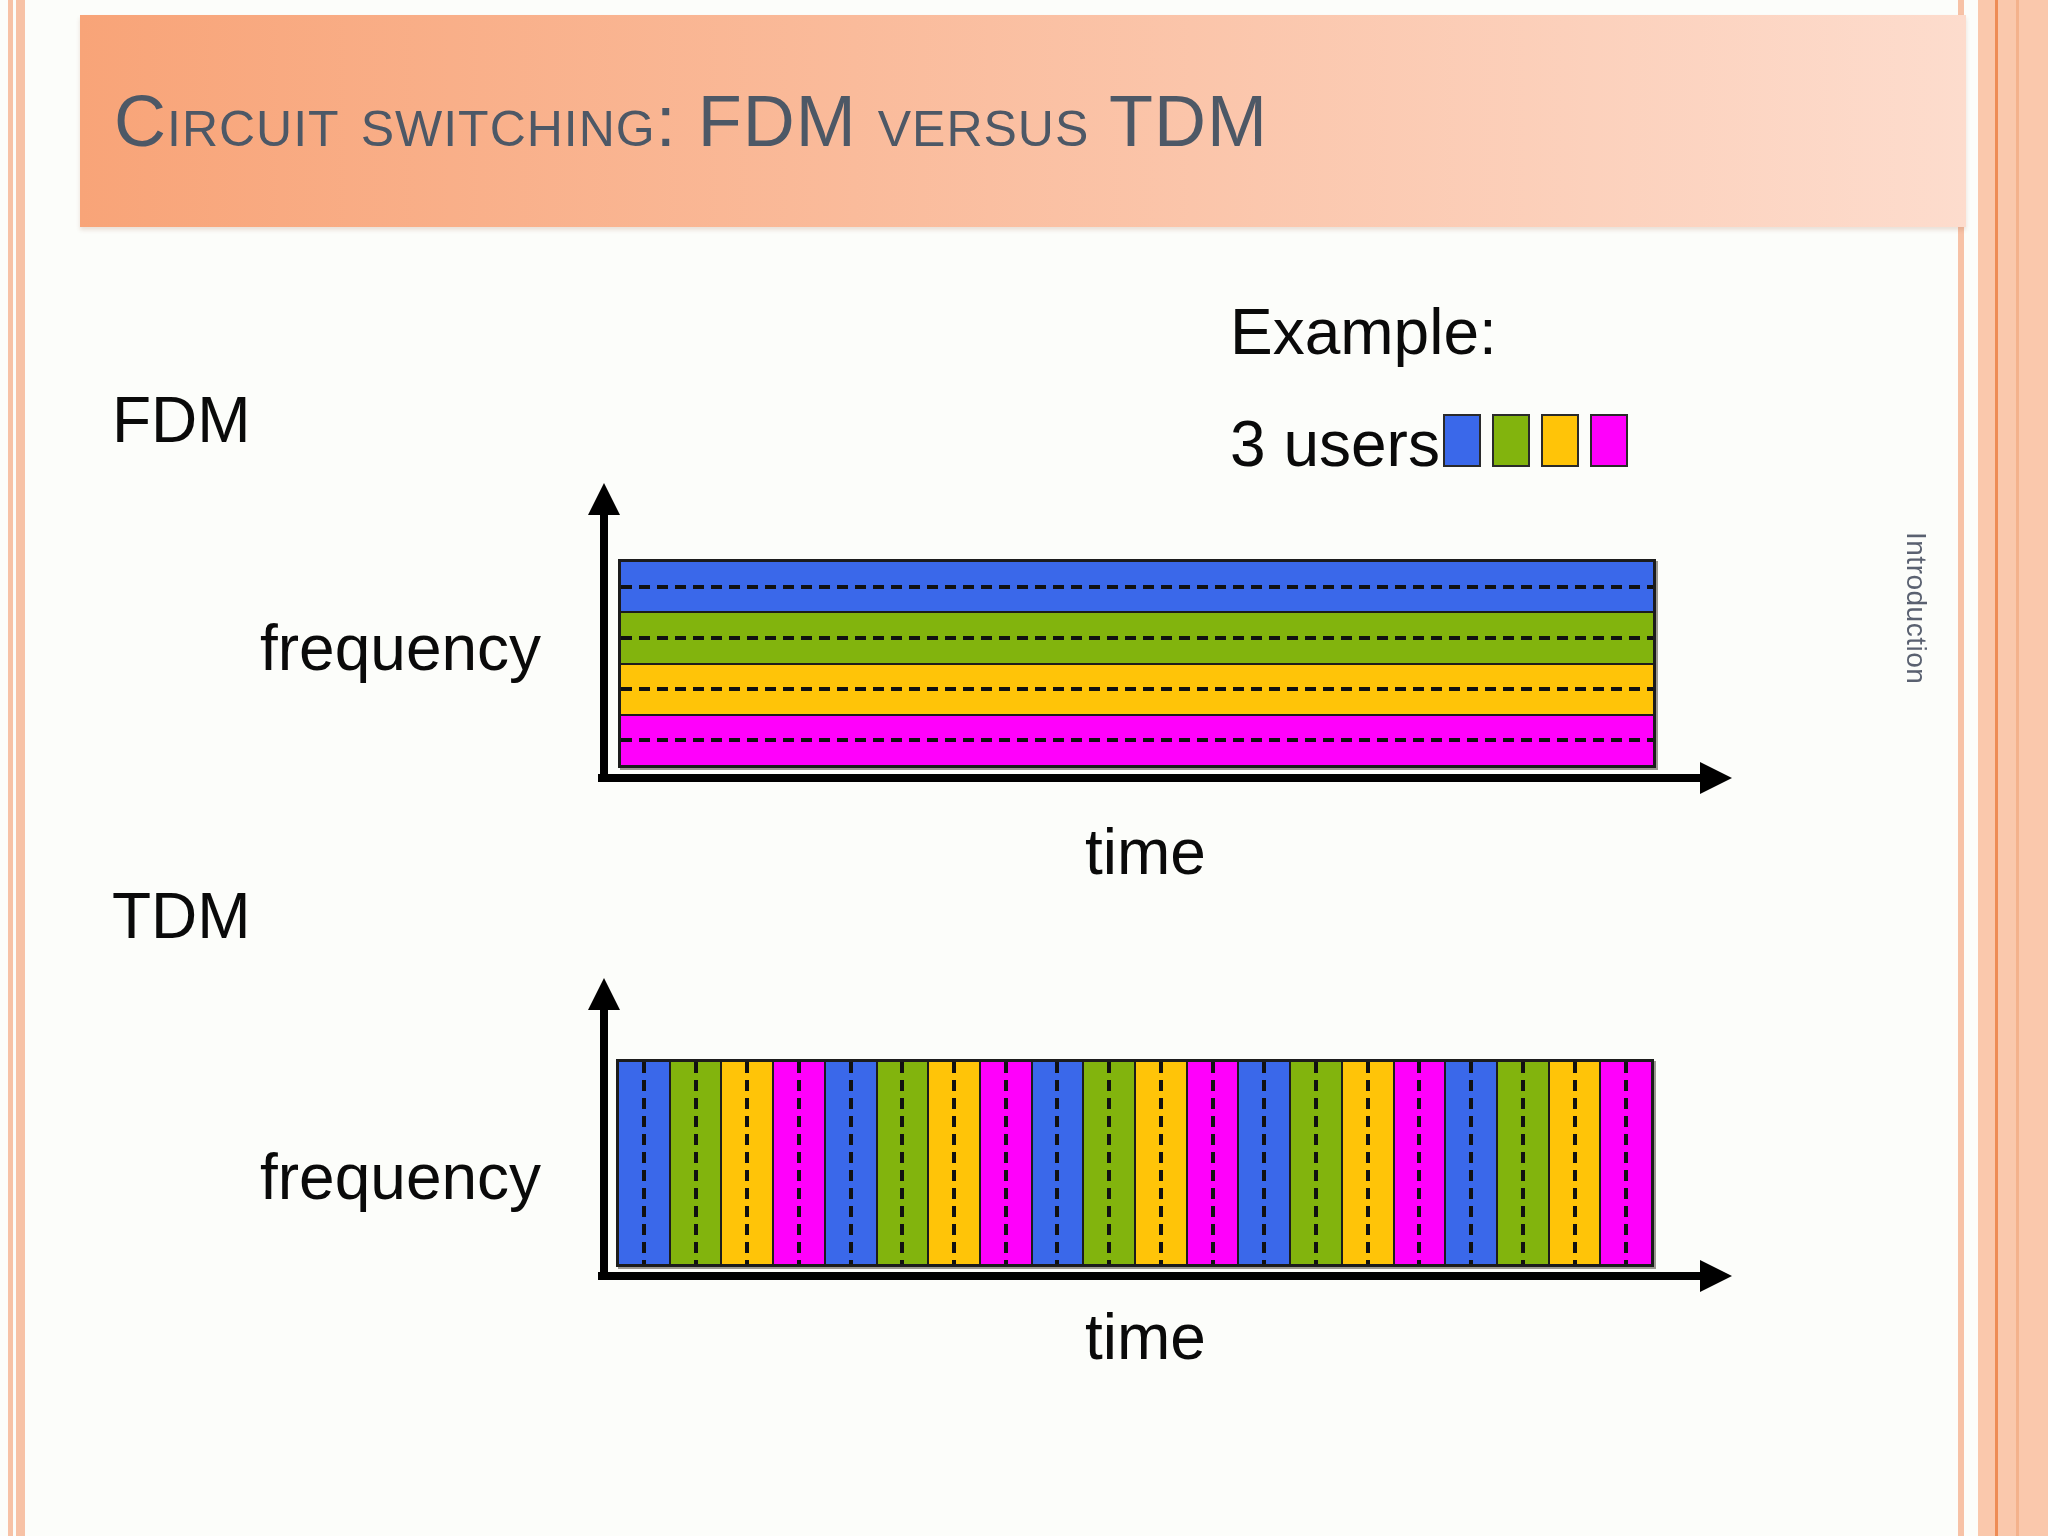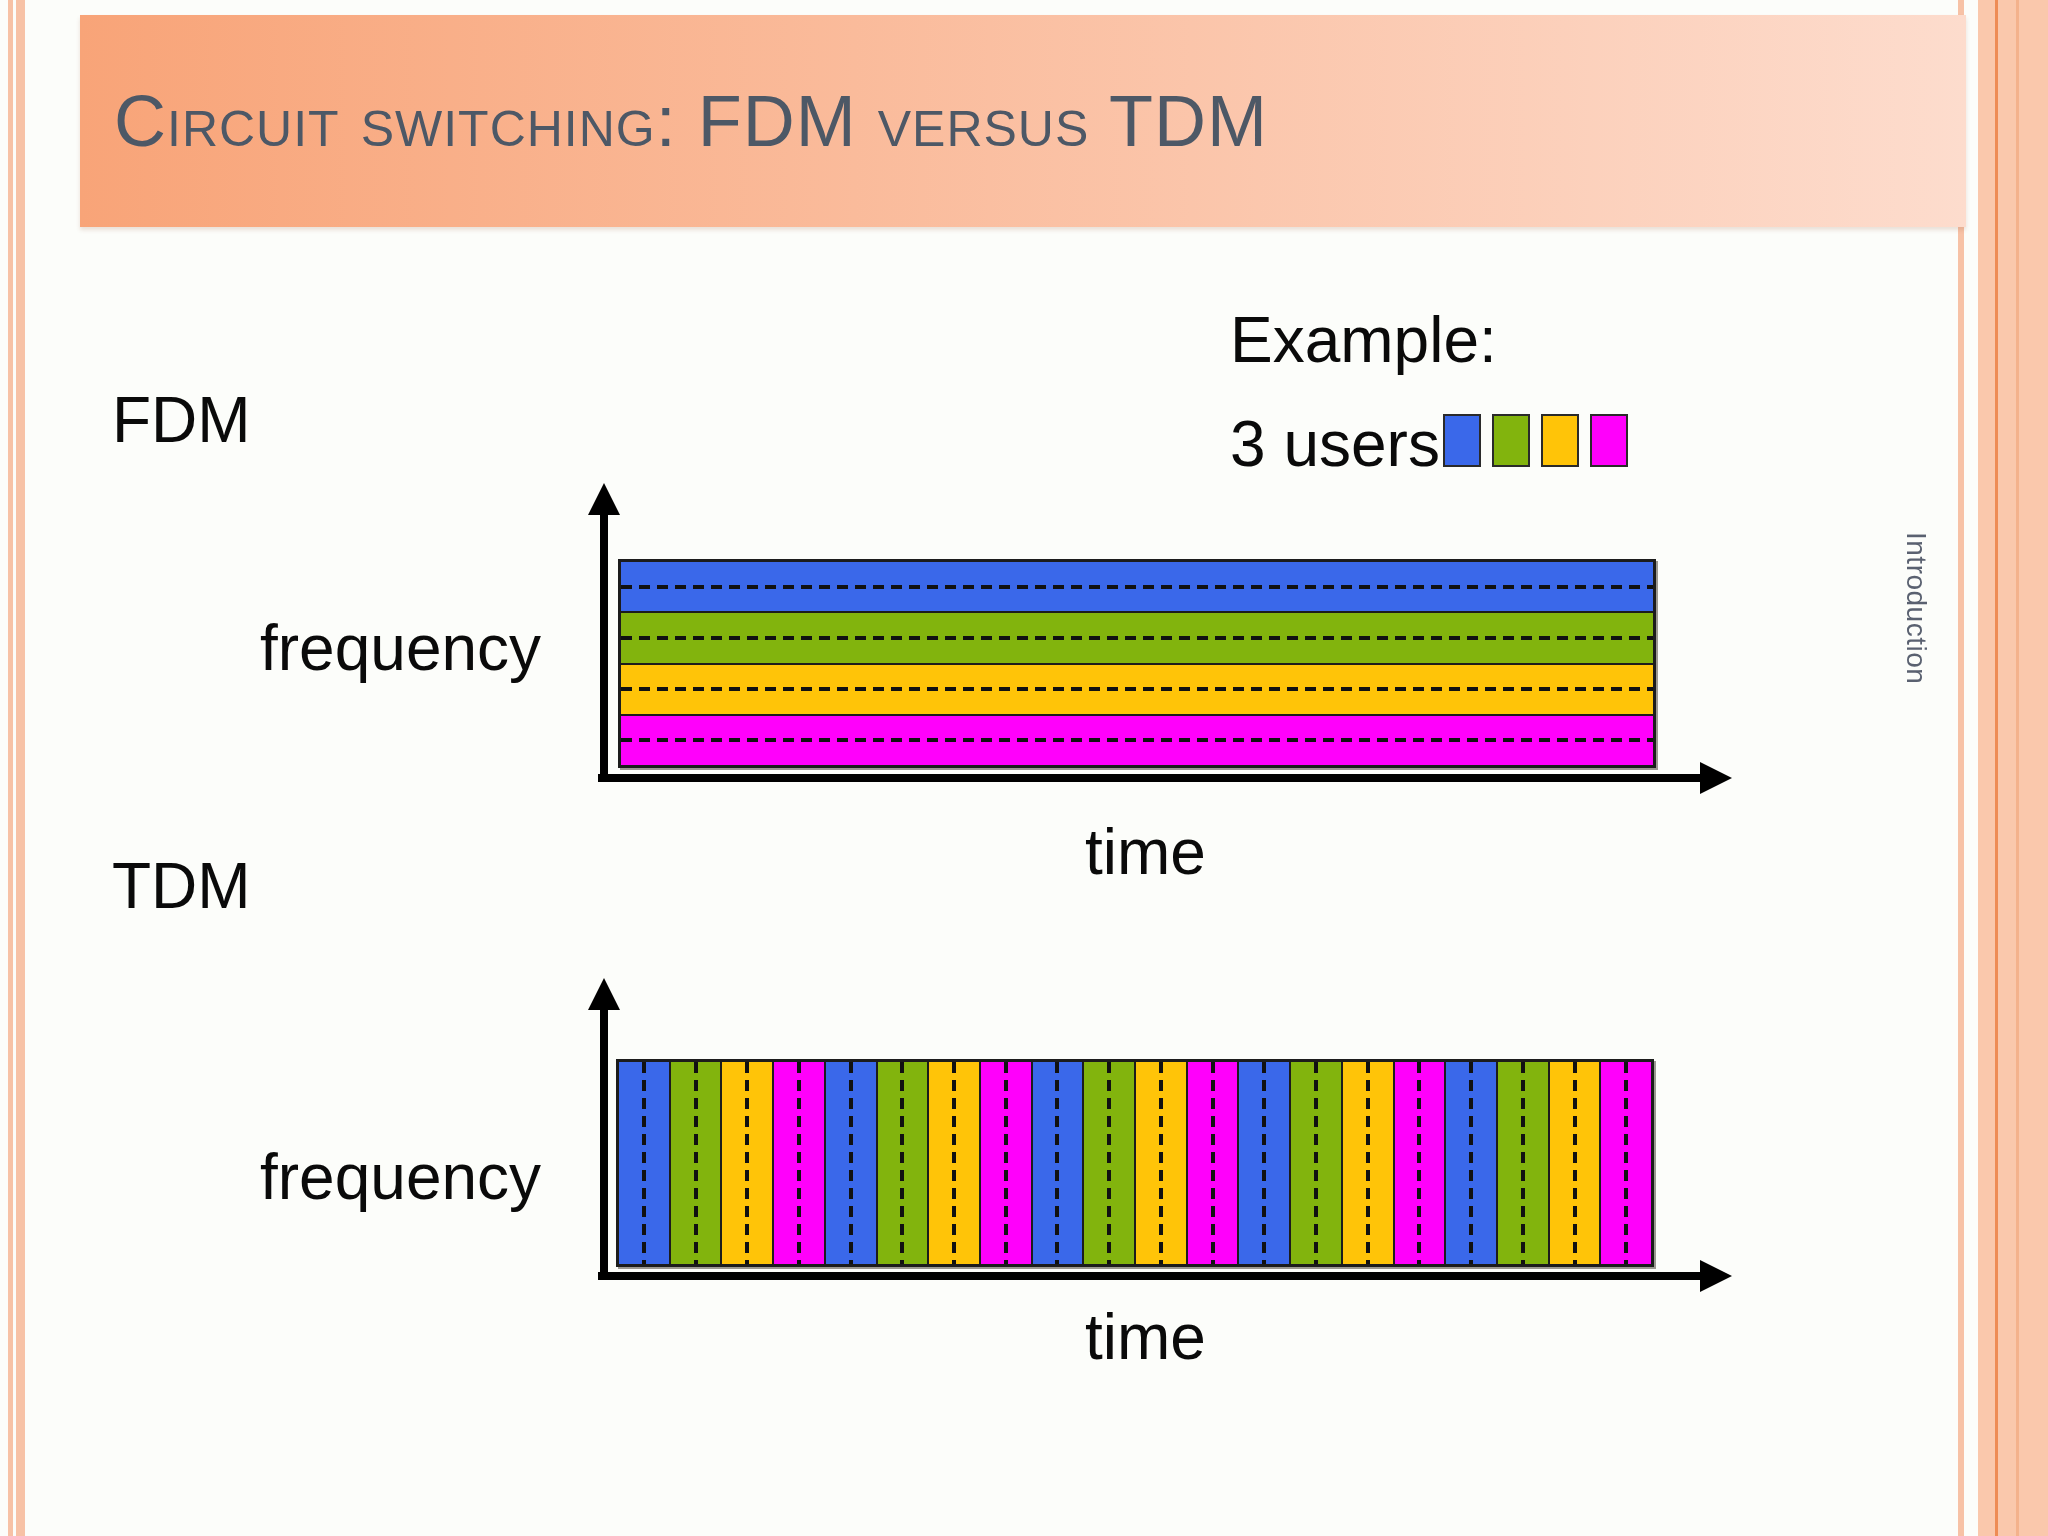--- a/index.html
+++ b/index.html
@@ -103,21 +103,21 @@
   <div class="vstripe" id="rb-line2"></div>
 
   <div id="title-bar">
     <div id="title-text" style="color: rgb(77, 88, 102);">Circuit switching: FDM versus TDM</div>
   </div>
 
   <div class="black-label" style="left:112px;top:388px;">FDM</div>
   <div class="black-label" style="left:260px;top:616px;">frequency</div>
   <div class="black-label" style="left:1085px;top:820px;">time</div>
 
-  <div class="black-label" style="left:1230px;top:308px;">Example:</div>
+  <div class="black-label" style="left:1230px;top:300px;">Example:</div>
   <div class="black-label" style="left:1230px;top:412px;">3 users</div>
   <div id="legend">
       <div class="swatch" style="background: rgb(58, 104, 234);"></div>
       <div class="swatch" style="background: rgb(130, 180, 13);"></div>
       <div class="swatch" style="background: rgb(255, 196, 8);"></div>
       <div class="swatch" style="background: rgb(255, 0, 251);"></div>
     </div>
 
   <div class="arrow-up" style="left:588px;top:483px;"></div>
   <div class="axis-v" style="left:600px;top:510px;height:270px;"></div>
@@ -131,21 +131,21 @@
         <div class="hdash"></div>
       </div>
       <div class="fdm-band" style="background: rgb(255, 196, 8);">
         <div class="hdash"></div>
       </div>
       <div class="fdm-band" style="background: rgb(255, 0, 251);">
         <div class="hdash"></div>
       </div>
     </div>
 
-  <div class="black-label" style="left:112px;top:854px;">TDM</div>
+  <div class="black-label" style="left:112px;top:884px;">TDM</div>
   <div class="black-label" style="left:260px;top:1145px;">frequency</div>
   <div class="black-label" style="left:1085px;top:1305px;">time</div>
 
   <div class="arrow-up" style="left:588px;top:978px;"></div>
   <div class="axis-v" style="left:600px;top:1005px;height:272px;"></div>
   <div class="axis-h" style="left:598px;top:1272px;width:1102px;"></div>
   <div class="arrow-right" style="left:1700px;top:1260px;"></div>
   <div id="tdm-block">
       <div class="tdm-slot" style="background: rgb(58, 104, 234);">
         <div class="vdash"></div>

